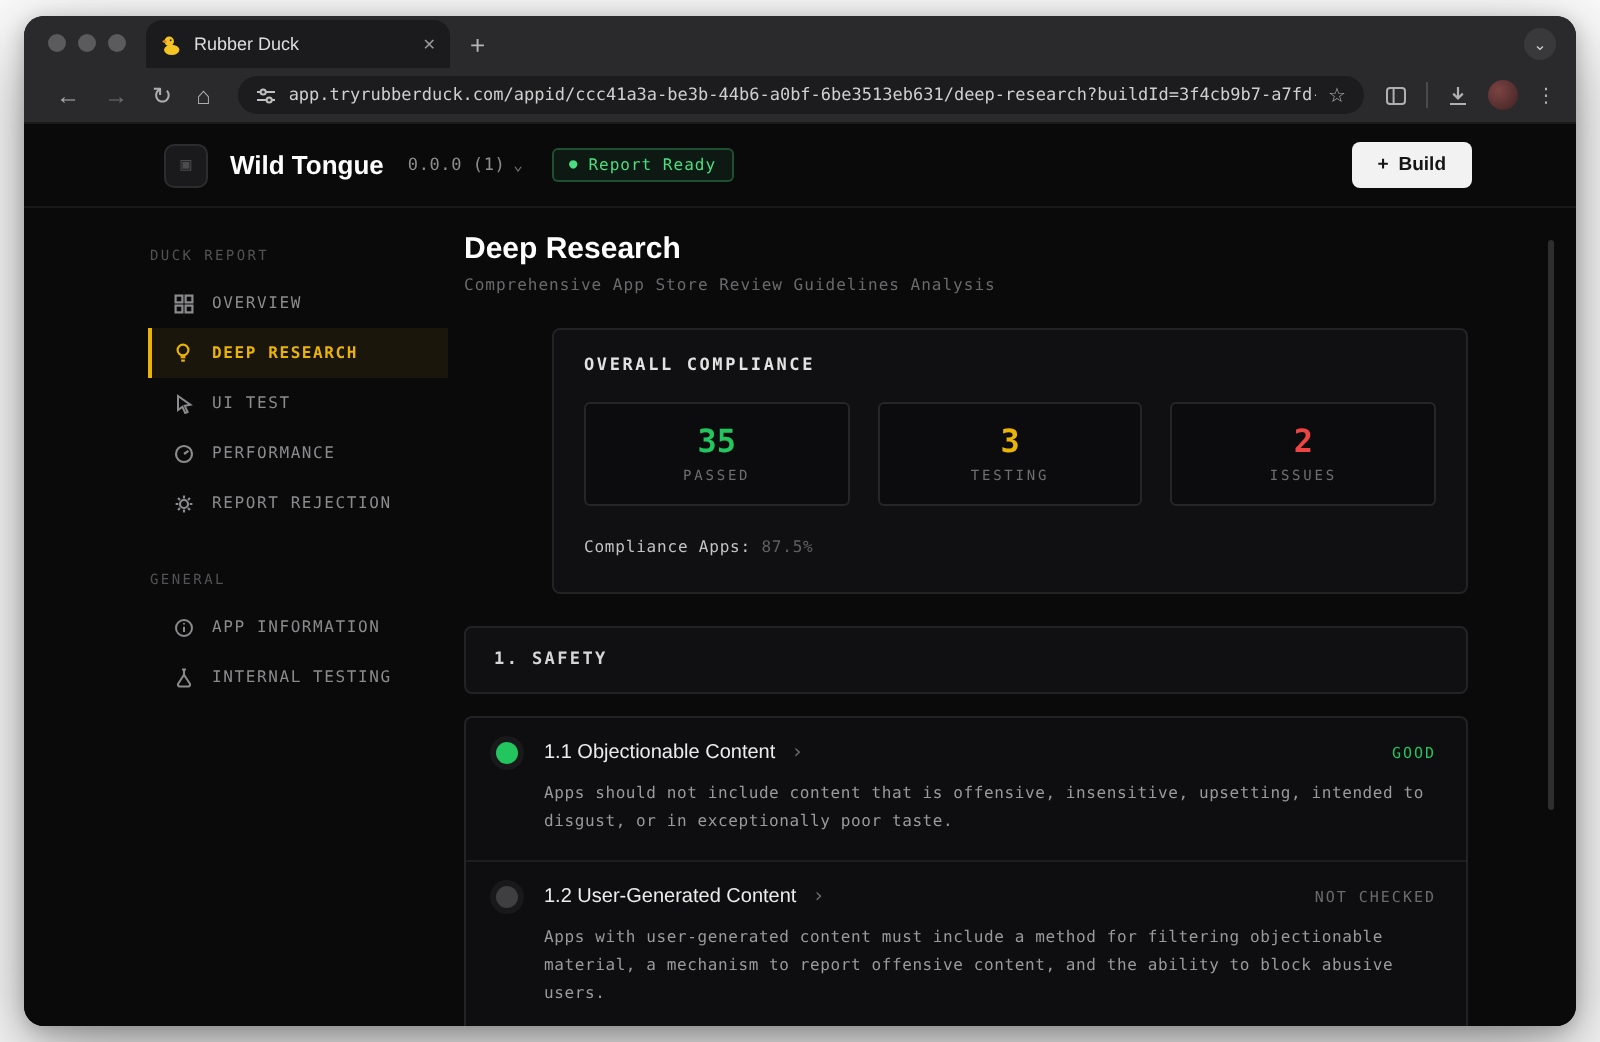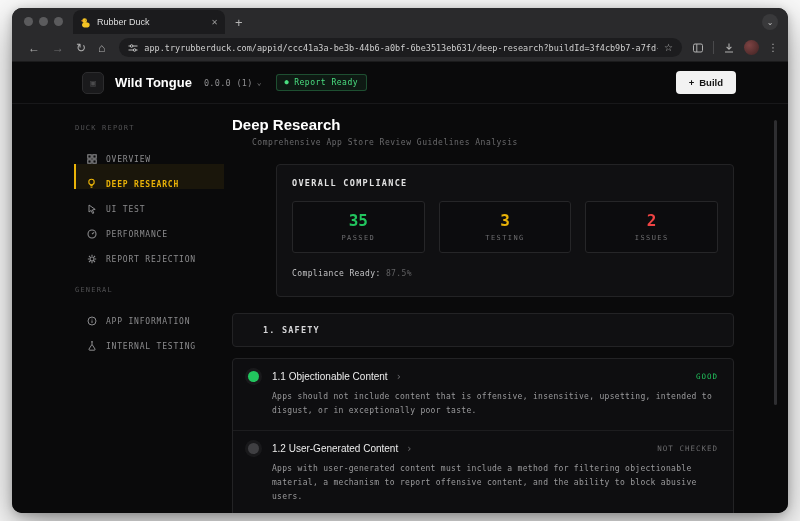--- a/index.html
+++ b/index.html
@@ -74,46 +74,46 @@
   .build-btn {
     margin-left:auto; background:#f2f2f2; color:#141414; border:none; border-radius:4px;
     height:23px; padding:0 13px; font-family:"Liberation Sans",sans-serif;
     font-weight:bold; font-size:9.5px; display:flex; align-items:center; gap:5px; cursor:pointer;
   }
   .app-body { display:flex; padding-left:62px; height:409px; }
   
   .sidebar { width:150px; padding-top:12px; flex-shrink:0; }
   .side-section-label { font-size:7px; color:#525254; letter-spacing:1.2px; margin:8px 0 7px 1px; }
   .side-item {
-    display:flex; align-items:flex-end; gap:9px; height:25px; padding-left:10px;
+    display:flex; align-items:center; gap:9px; height:25px; padding-left:10px;
     color:#8b8b8d; border-left:2px solid transparent; cursor:pointer;
   }
   .side-item .si-label { font-size:8px; letter-spacing:0.8px; }
   .side-item.active { background:rgba(234,179,8,0.07); border-left-color:#eab308; color:#eab308; }
   .side-item.active .si-label { font-weight:bold; }
   .si-icon { width:11px; height:11px; display:flex; align-items:center; justify-content:center; }
   .side-gap { height:14px; }
   
   .main { margin-left:8px; width:502px; padding-top:12px; }
   .page-title { font-family:"Liberation Sans",sans-serif; font-weight:bold; font-size:15px; color:#ffffff; }
-  .page-subtitle { font-size:8px; color:#6a6a6c; letter-spacing:0.5px; margin-top:5px;margin-left:20px; }
+  .page-subtitle { font-size:8px; color:#6a6a6c; letter-spacing:0.5px; margin-top:5px; }
   .panel { border:1px solid #232325; background:#101012; border-radius:4px; }
   .compliance { margin-top:17px; padding:13px 15px 15px;margin-left:44px; }
   .panel-heading { font-size:8.5px; font-weight:bold; color:#e2e2e2; letter-spacing:1.3px; }
   .stats-row { display:flex; gap:14px; margin-top:13px; }
   .stat-card {
     flex:1; border:1px solid #262628; background:#0c0c0e; border-radius:3px;
     text-align:center; padding:9px 0 10px;
   }
   .stat-value { font-size:16px; font-weight:bold; }
   .stat-label { font-size:7px; color:#6e6e70; letter-spacing:1.4px; margin-top:4px; }
   .totals { margin-top:13px; font-size:8px; line-height:1.9; letter-spacing:0.4px; }
   .t-label { color:#c3c3c5; }
   .t-value { color:#606062; }
-  .section-box { margin-top:16px; padding:11px 30px; font-size:8.5px; font-weight:bold; color:#d6d6d8; letter-spacing:1.2px; }
+  .section-box { margin-top:16px; padding:11px 14px; font-size:8.5px; font-weight:bold; color:#d6d6d8; letter-spacing:1.2px; }
   .guidelines { margin-top:11px; background:#0e0e10; }
   .g-item { padding:12px 15px 13px; }
   .g-item + .g-item { border-top:1px solid #1d1d1f; }
   .g-head { display:flex; align-items:center; }
   .g-dot { width:11px; height:11px; border-radius:50%; margin-right:13px; box-shadow:0 0 0 3px rgba(128,128,128,0.10); flex-shrink:0; }
   .g-title { font-family:"Liberation Sans",sans-serif; font-weight:normal; font-size:10px; color:#ececec; }
   .g-chev { font-size:10px; color:#6d6d6f; margin-left:8px; }
   .g-status { margin-left:auto; font-size:7.5px; letter-spacing:1px; }
   .g-desc { margin:8px 0 0 24px; font-size:8px; color:#9a9a9c; letter-spacing:0.3px; line-height:1.7; max-width:452px; }
   .scrollbar { position:absolute; right:11px; top:58px; width:3px; height:285px; border-radius:2px; background:#2e2e31; }
@@ -294,21 +294,21 @@
             <div class="stat-card">
               <div class="stat-value" style="color: rgb(234, 179, 8);">3</div>
               <div class="stat-label">TESTING</div>
             </div>
             <div class="stat-card">
               <div class="stat-value" style="color: rgb(239, 68, 68);">2</div>
               <div class="stat-label">ISSUES</div>
             </div>
           </div>
           <div class="totals">
-            <div><span class="t-label">Compliance Ready:</span> <span class="t-value">87.5%</span></div>
+            <div><span class="t-label">Compliance Apps:</span> <span class="t-value">87.5%</span></div>
           </div>
         </div>
 
         <div class="panel section-box">1. SAFETY</div>
 
         <div class="panel guidelines">
 
           <div class="g-item">
             <div class="g-head">
               <span class="g-dot" style="background-color: rgb(34, 197, 94);"></span>

